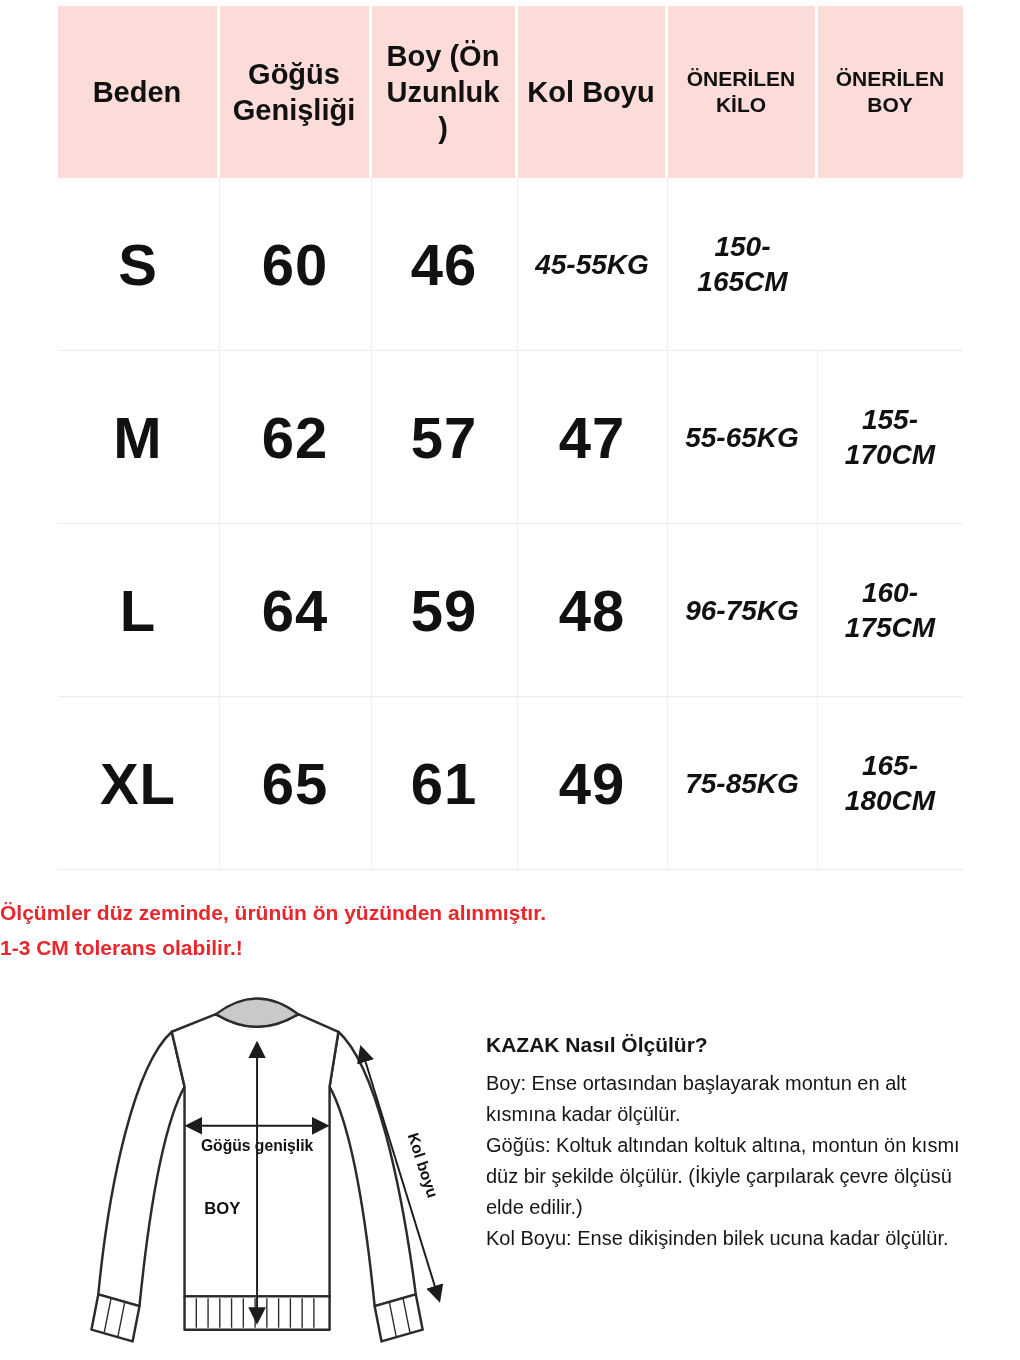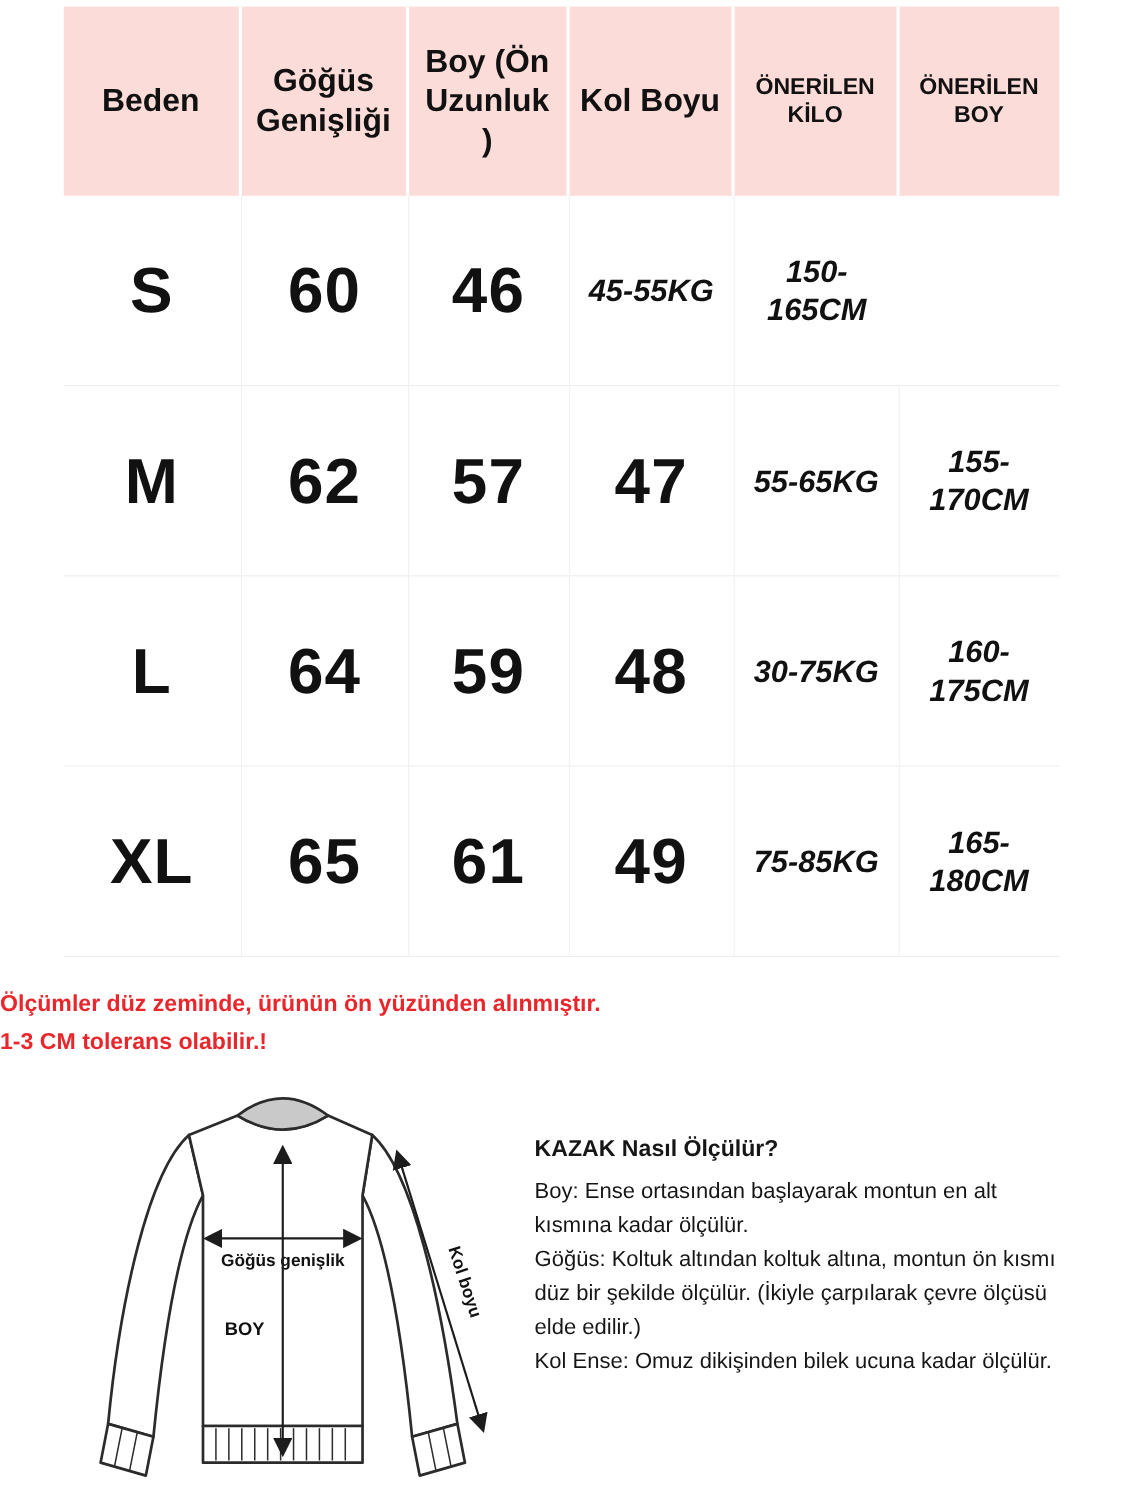--- a/index.html
+++ b/index.html
@@ -109,21 +109,21 @@
         <div class="cell big">57</div>
         <div class="cell big">47</div>
         <div class="cell range">55-65KG</div>
         <div class="cell range">155-170CM</div>
       </div>
       <div class="trow">
         <div class="cell big">L</div>
         <div class="cell big">64</div>
         <div class="cell big">59</div>
         <div class="cell big">48</div>
-        <div class="cell range">30-75KG</div>
+        <div class="cell range">96-75KG</div>
         <div class="cell range">160-175CM</div>
       </div>
       <div class="trow">
         <div class="cell big">XL</div>
         <div class="cell big">65</div>
         <div class="cell big">61</div>
         <div class="cell big">49</div>
         <div class="cell range">75-85KG</div>
         <div class="cell range">165-180CM</div>
       </div>
@@ -184,17 +184,17 @@
 
         <line class="measure" x1="325" y1="84" x2="401" y2="330" marker-start="url(#arr)" marker-end="url(#arr)"></line>
         <text class="svg-label" font-size="16" text-anchor="middle" transform="rotate(72 381 200)" x="381" y="200">Kol boyu</text>
       </svg>
     </div>
 
     <div class="howto">
       <p class="title">KAZAK Nasıl Ölçülür?</p>
       <p>Boy: Ense ortasından başlayarak montun en alt kısmına kadar ölçülür.</p>
       <p>Göğüs: Koltuk altından koltuk altına, montun ön kısmı düz bir şekilde ölçülür. (İkiyle çarpılarak çevre ölçüsü elde edilir.)</p>
-      <p>Kol Ense: Omuz dikişinden bilek ucuna kadar ölçülür.</p>
+      <p>Kol Boyu: Ense dikişinden bilek ucuna kadar ölçülür.</p>
     </div>
 
   </div>
 </div>
 
 </body></html>

